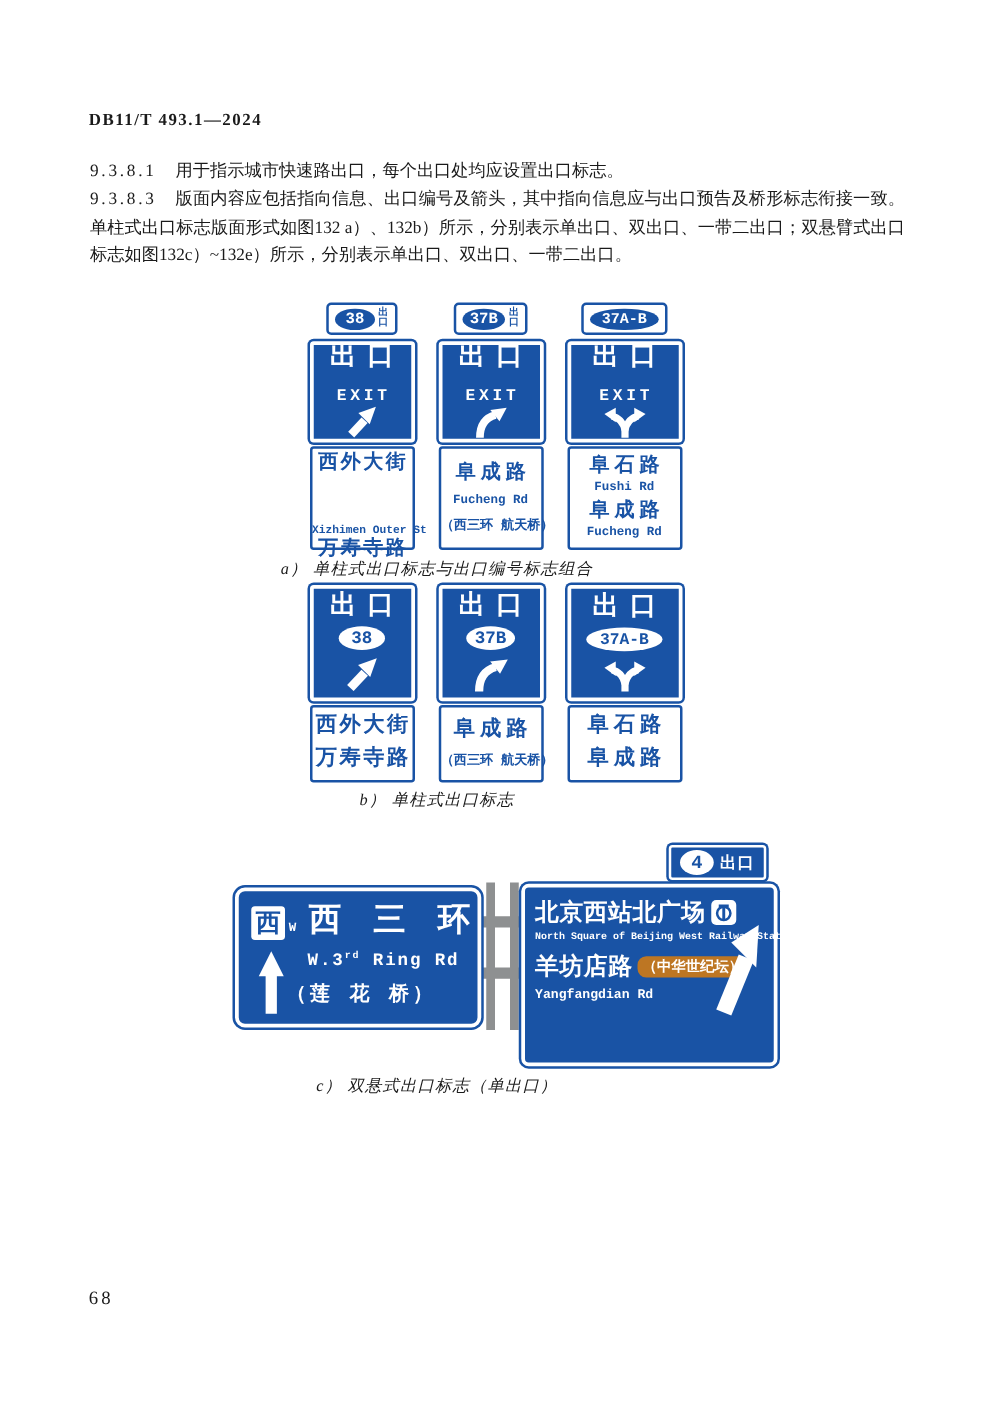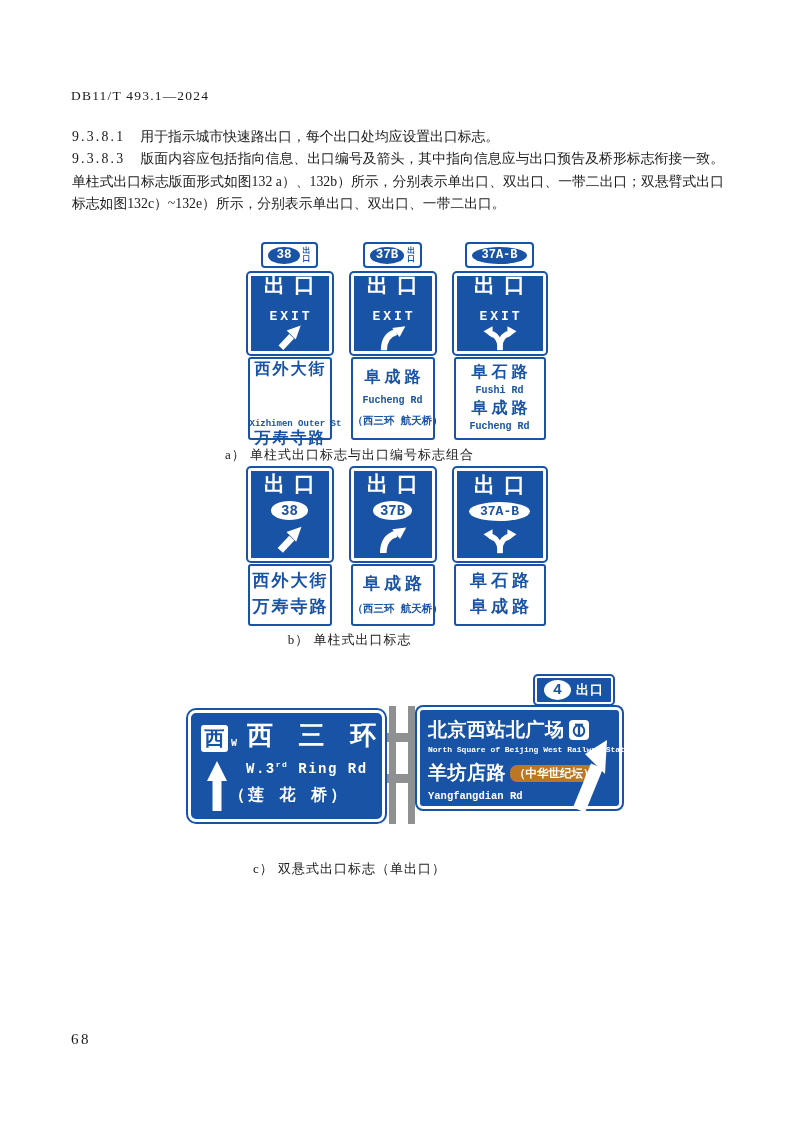--- a/index.html
+++ b/index.html
@@ -2,25 +2,25 @@
 <html><head>
 <meta charset="utf-8">
 <style>
   * { margin:0; padding:0; box-sizing:border-box; }
   html,body { width:793px; height:1123px; background:#ffffff; overflow:hidden; position:relative;
     font-family:"Liberation Serif","DejaVu Serif",serif; color:#1a1a1a; }
 
   .abs { position:absolute; }
 
   
-  .doc-header { left:71px; top:88px; font-size:13.5px; letter-spacing:1.2px; font-weight:normal; }
+  .doc-header { left:71px; top:88px; font-size:13.5px; letter-spacing:1.2px; font-weight:bold; }
   .body-text { left:72px; top:126px; width:652px; font-size:13.8px; line-height:22.3px; }
   .body-text p { text-align:justify; }
   .pnum { letter-spacing:2.2px; margin-right:15px; }
-  .caption { left:0; width:699px; text-align:center; font-size:13px; letter-spacing:1px; }
+  .caption { left:0; width:699px; text-align:center; font-size:13px; letter-spacing:1px;font-style:italic; }
   .page-no { left:71px; top:1031px; font-size:15px; letter-spacing:2.5px; }
 
   
   .sign-font { font-family:Liberation Mono, monospace; font-weight:bold; }
   .fig-row { left:0; width:793px; display:flex; justify-content:center; align-items:flex-start; gap:19px; }
   .sign-col { display:flex; flex-direction:column; align-items:center; }
 
   .plate-num { height:26px; background:#fff; border:2px solid #1953a5; border-radius:4px;
     display:flex; align-items:center; justify-content:center; gap:3px; padding:0 5px; margin-bottom:3px; }
   .oval { border-radius:50%; display:flex; align-items:center; justify-content:center; }
@@ -55,21 +55,21 @@
   .exit-plate-c .oval-white { height:20px; padding:0 9px; font-size:15px; }
   .exit-plate-c .lbl { font-size:13px; letter-spacing:1px; }
   .left-sign { left:3px; top:34px; width:197px; height:112px; border-radius:8px; }
   .shield { position:absolute; left:10px; top:12px; width:27px; height:27px; background:#fff; border-radius:3px;
     color:#1953a5; font-size:20px; display:flex; align-items:center; justify-content:center; }
   .shield-w { position:absolute; left:40px; top:25px; font-size:10px; color:#fff; }
   .ls-title { position:absolute; left:56px; top:5px; font-size:26px; letter-spacing:5px; white-space:nowrap; }
   .ls-sub { position:absolute; left:55px; top:47px; font-size:14px; letter-spacing:1.5px; white-space:nowrap; }
   .ls-sub sup { font-size:8px; }
   .ls-paren { position:absolute; left:38px; top:72px; font-size:16px; letter-spacing:3px; white-space:nowrap;text-align:center; }
-  .right-sign { left:232px; top:31px; width:205px; height:102px; border-radius:6px; padding:7px 6px 0 8px; }
+  .right-sign { left:232px; top:31px; width:205px; height:146px; border-radius:6px; padding:7px 6px 0 8px; }
   .rs-row { display:flex; align-items:center; gap:4px; }
   .rs-cn { font-size:19px; letter-spacing:0.5px; white-space:nowrap; }
   .rail-box { width:20px; height:20px; background:#fff; border-radius:4px; display:flex; align-items:center; justify-content:center; }
   .rs-en1 { font-size:8px; line-height:10px; margin:2px 0 5px 0; white-space:nowrap; }
   .rs-badge { background:#bd7623; color:#fff; font-size:11.5px; border-radius:7px; padding:1px 4px; white-space:nowrap; }
   .rs-en2 { font-size:10.5px; margin-top:4px; }
   .rs-arrow { position:absolute; right:4px; top:24px; }
 </style>
 </head>
 <body>

